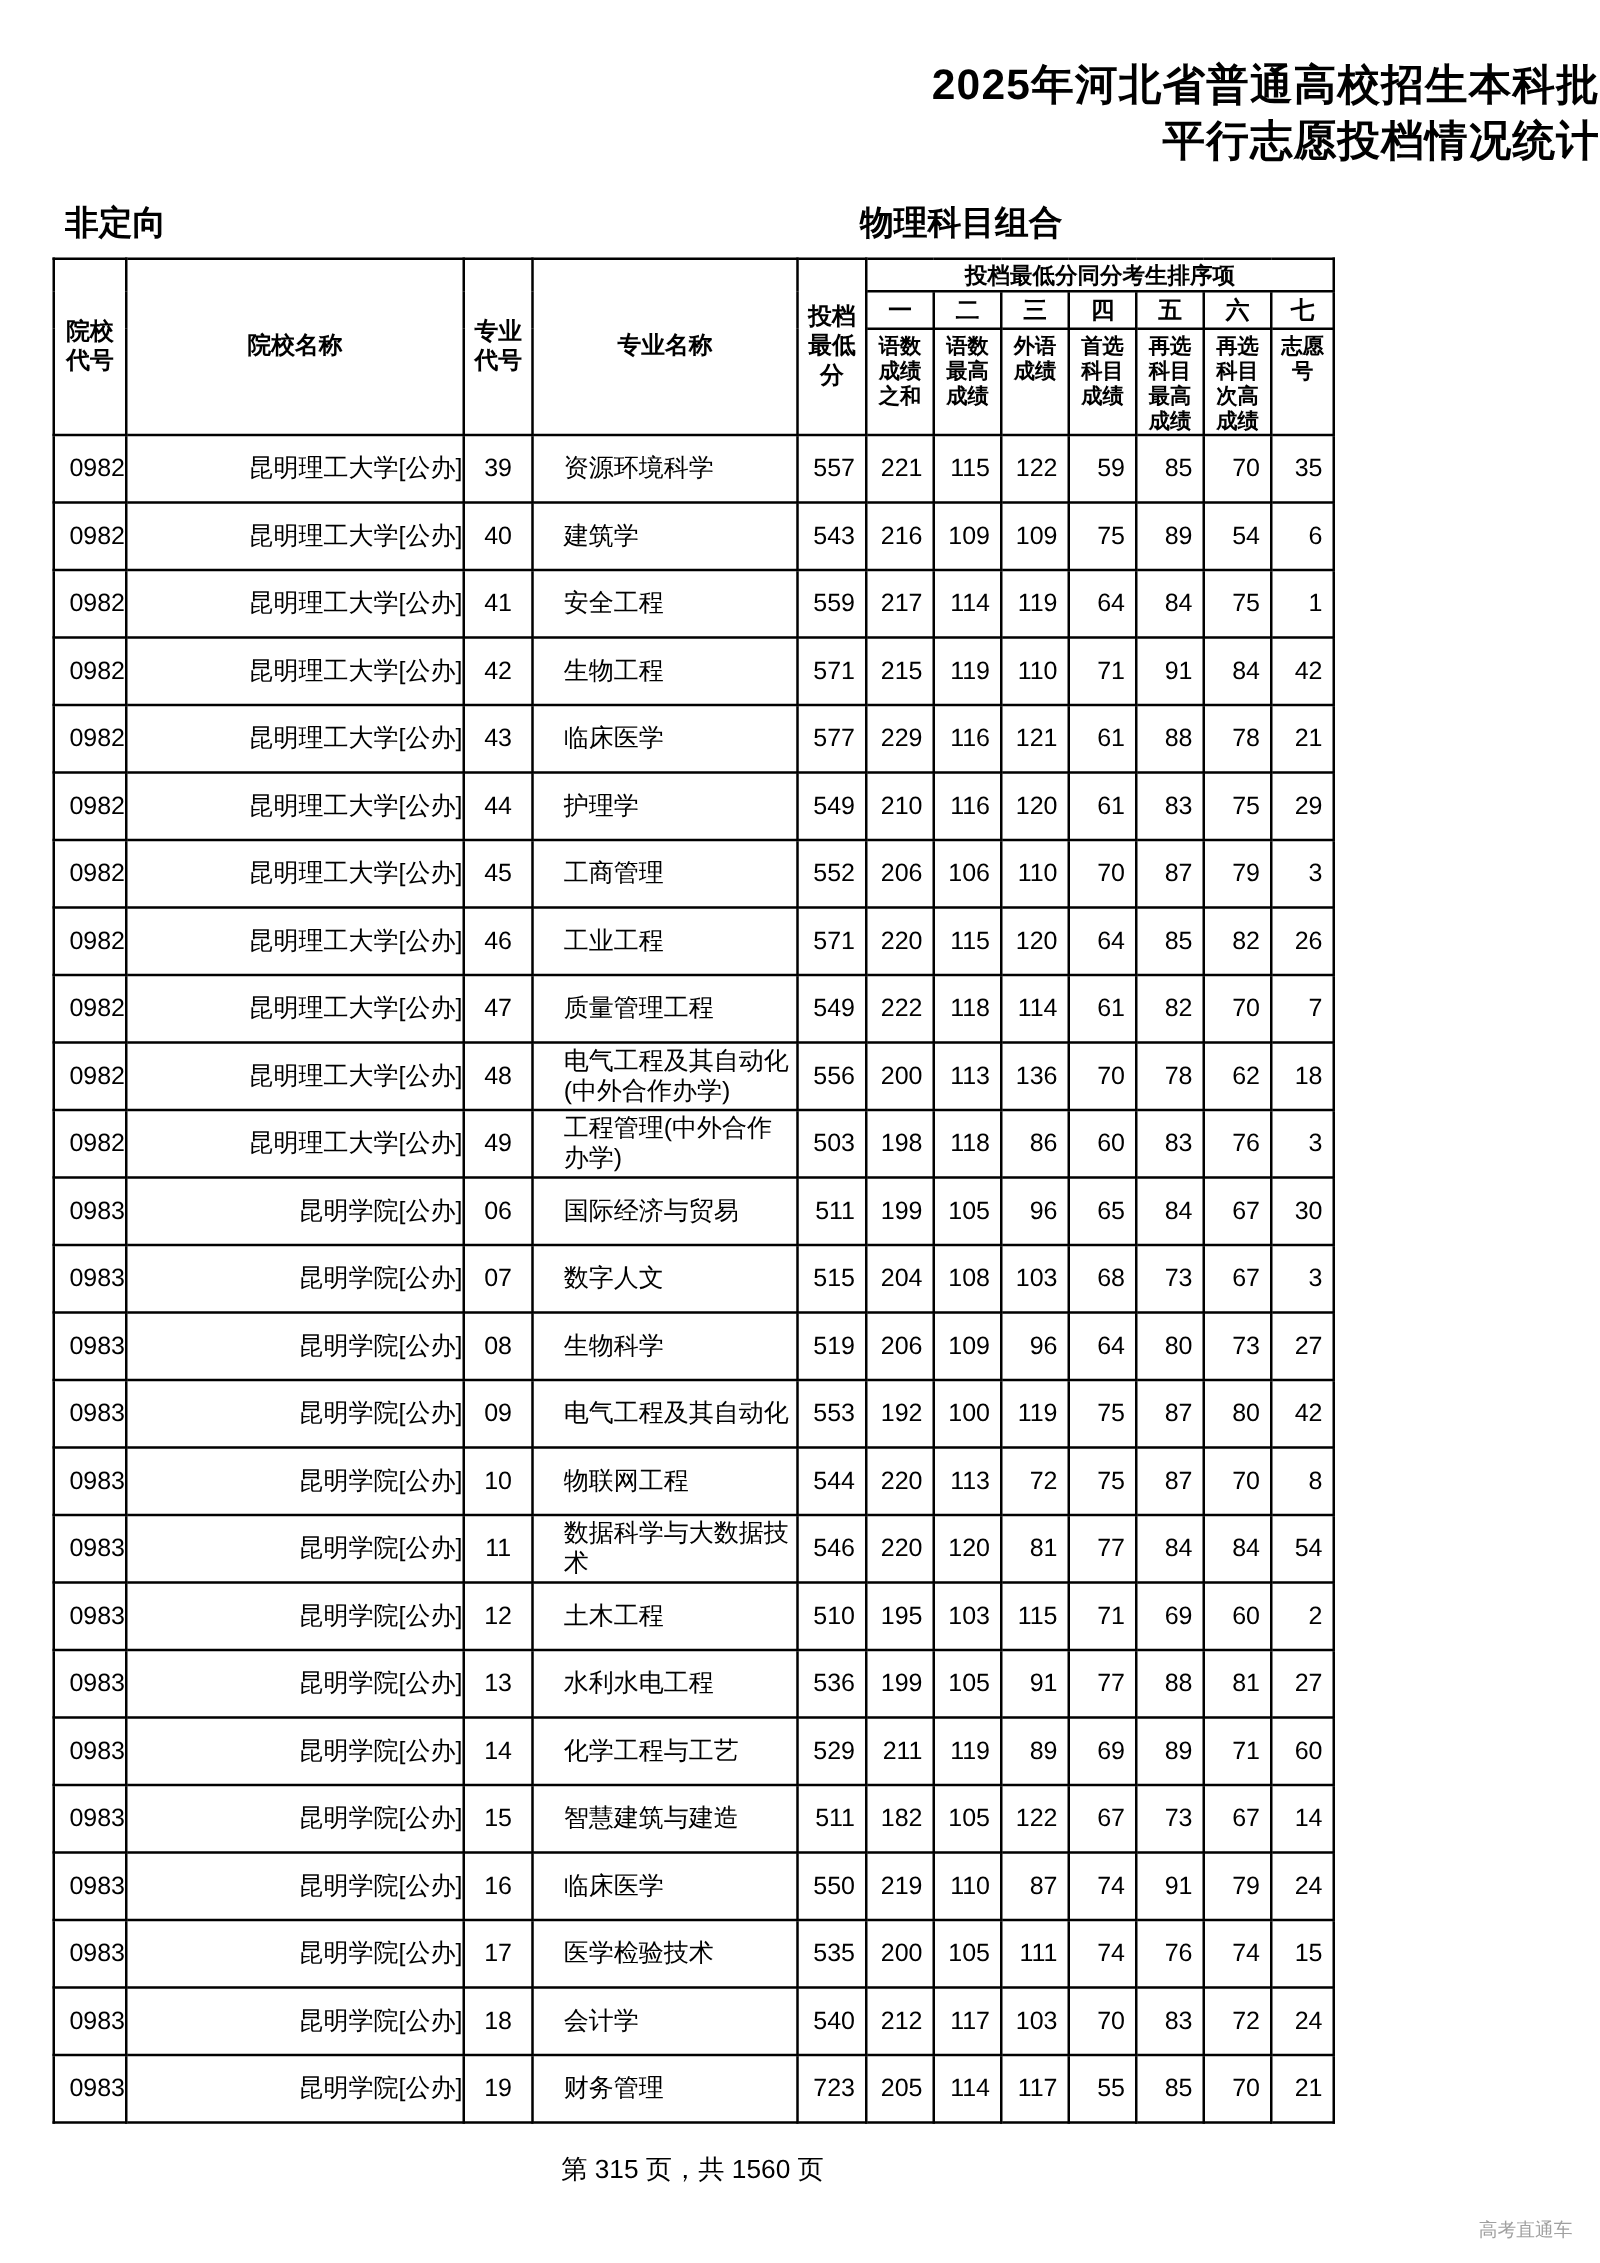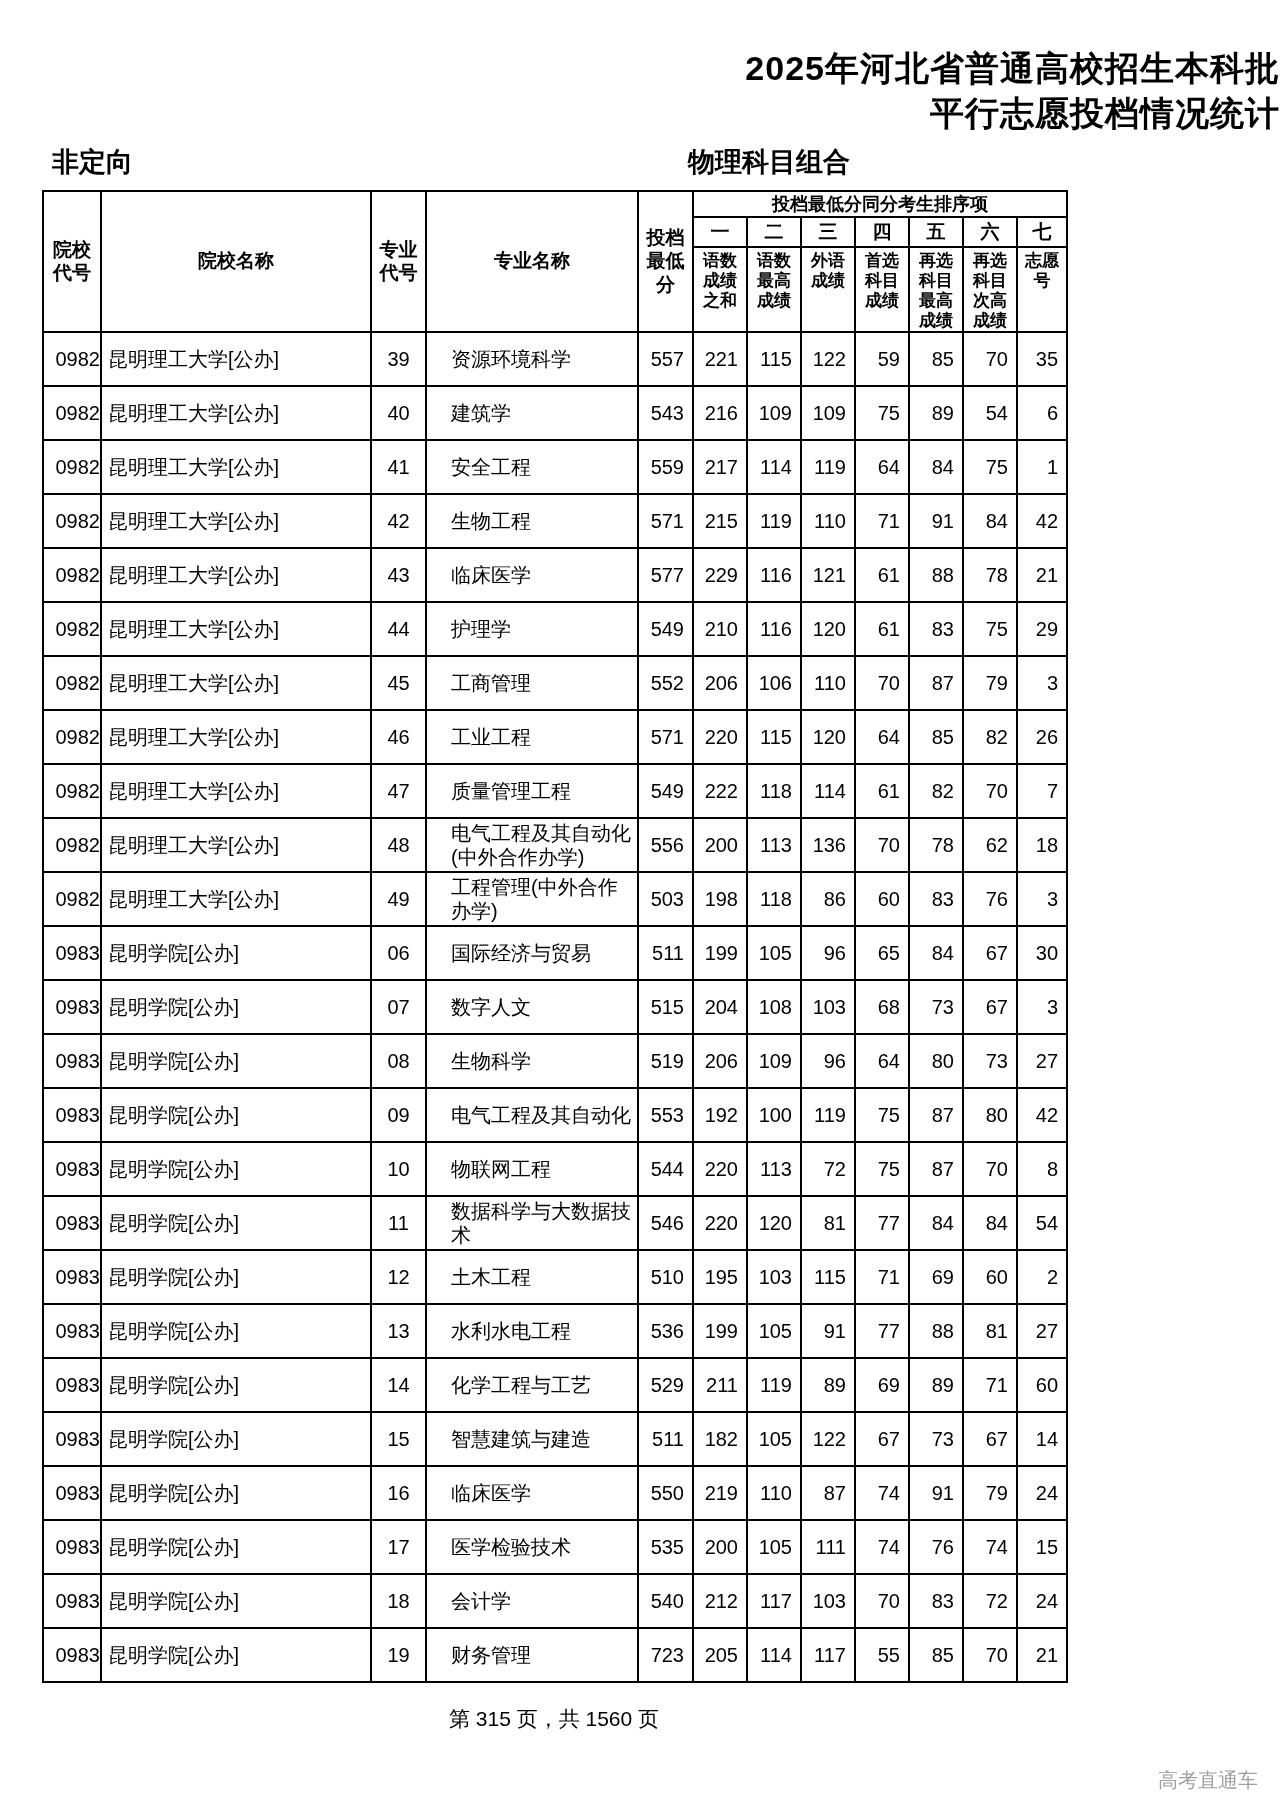--- a/index.html
+++ b/index.html
@@ -16,21 +16,21 @@
     padding-top: 46px;
     text-align: right;
     font-weight: bold;
     font-size: 34px;
     line-height: 1.32;
     letter-spacing: 1px;
   }
   .subheader {
     position: relative;
     height: 40px;
-    margin-top: 8px;
+    margin-top: 24px;
     font-weight: bold;
     font-size: 27px;
   }
   .subheader .left  { position: absolute; left: 52px;  top: 0; }
   .subheader .right { position: absolute; left: 688px; top: 0; }
   table {
     border-collapse: collapse;
     table-layout: fixed;
     margin-left: 42px;
     margin-top: 6px;
@@ -56,39 +56,39 @@
     padding-top: 3px;
     height: 84px;
   }
   tbody td {
     height: 54px;
     font-size: 20px;
     vertical-align: middle;
     line-height: 1.2;
   }
   td.c0 { text-align: right; padding-left: 4px; }
-  td.c1 { text-align: left; padding-left: 6px; }
+  td.c1 { text-align: right; padding-left: 22px; }
   td.c2 { text-align: center; }
   td.c3 { text-align: left; padding-left: 24px; }
   td.c4, td.c5, td.c6, td.c7, td.c8, td.c9, td.c10, td.c11 {
     text-align: right; padding-right: 8px;
   }
   .footer {
     width: 1024px;
     margin-left: 42px;
     text-align: center;
     font-size: 21px;
     margin-top: 22px;
   }
   .watermark {
     position: absolute;
     right: 22px;
     bottom: 16px;
     color: #a0a0a0;
-    font-size: 20px;
+    font-size: 15px;
   }
 </style>
 </head>
 <body>
 
 <div class="title">
   <div>2025年河北省普通高校招生本科批</div>
   <div>平行志愿投档情况统计</div>
 </div>
 

